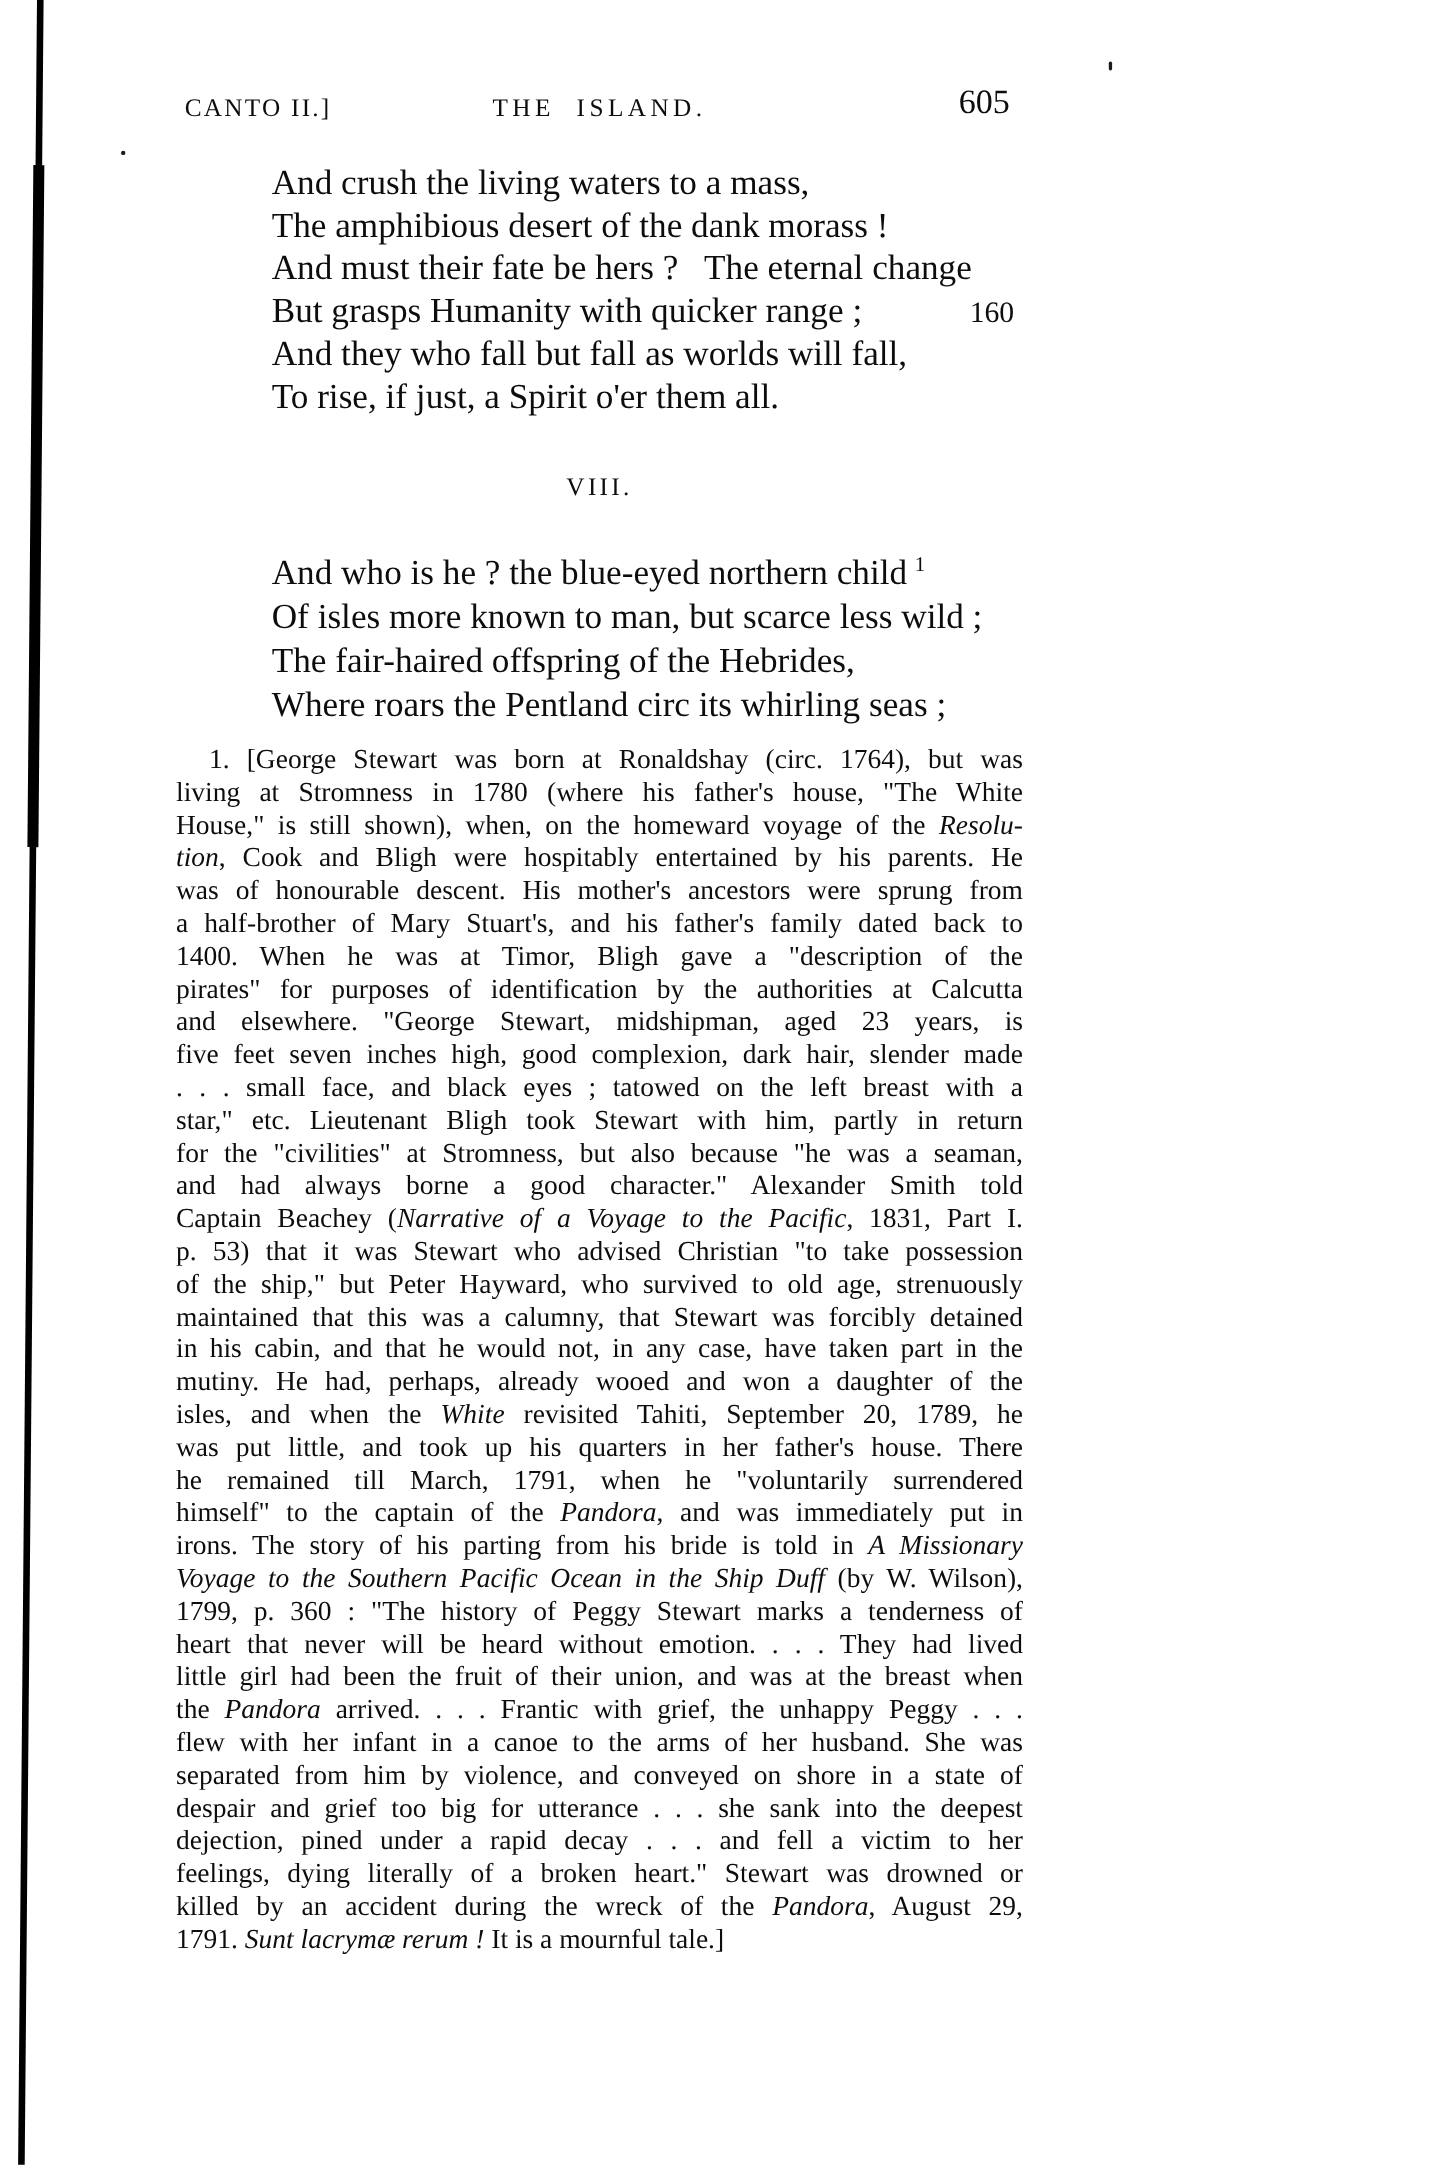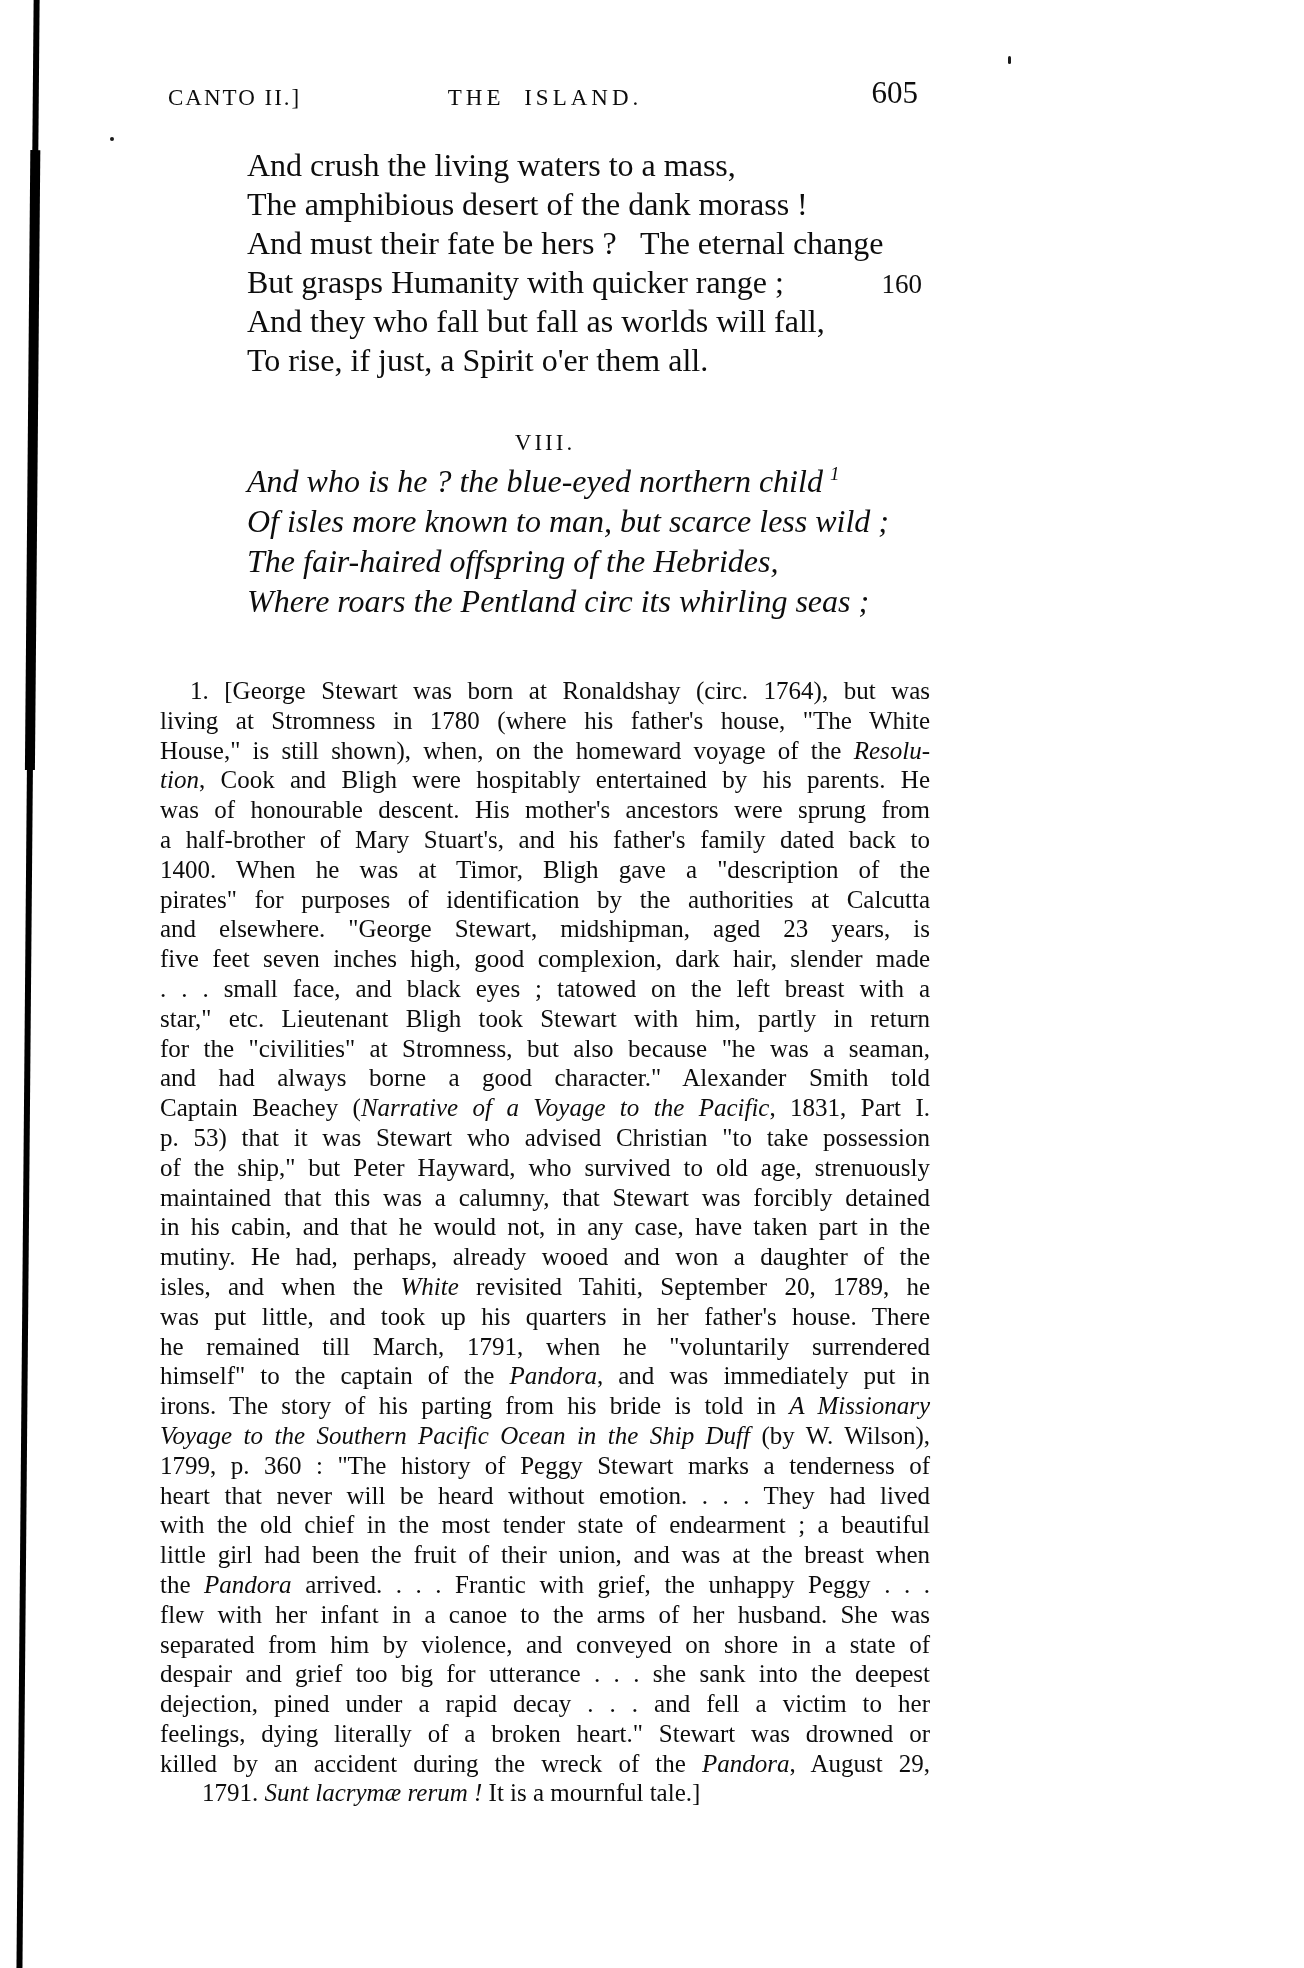--- a/index.html
+++ b/index.html
@@ -76,21 +76,21 @@
   }
 
   .poem {
     position: absolute;
     left: 200px;
     width: 740px;
     font-size: 32px;
     line-height: 39px;
   }
   #stanza1 { top: 146px; }
-  #stanza2 { top: 454px; line-height: 40px; font-style: italic; }
+  #stanza2 { top: 494px; line-height: 40px; }
   .pline {
     position: relative;
     white-space: pre-wrap;
     margin-left: 47px;
   }
   .lnum {
     position: absolute;
     right: 18px;
     top: 2px;
     font-size: 27px;
@@ -116,21 +116,21 @@
     top: 676px;
     width: 770px;
     font-size: 25px;
     line-height: 29.8px;
   }
   .fline {
     text-align: justify;
     text-align-last: justify;
   }
   .fline.first { text-indent: 30px; font-family: Liberation Serif, serif; }
-  .fline.last { text-align-last: left; margin-left: 42px; }
+  .fline.last { text-align-last: left; }
   .it { font-style: italic; }
 </style>
 </head>
 <body>
 
 <div>
 
   <div class="scan-bar">
       <i></i>
     </div>
@@ -183,21 +183,20 @@
       <div class="fline"><span>in his cabin, and that he would not, in any case, have taken part in the</span></div>
       <div class="fline"><span>mutiny. He had, perhaps, already wooed and won a daughter of the</span></div>
       <div class="fline"><span>isles, and when the </span><span class="it">White</span><span> revisited Tahiti, September 20, 1789, he</span></div>
       <div class="fline"><span>was put little, and took up his quarters in her father's house. There</span></div>
       <div class="fline"><span>he remained till March, 1791, when he "voluntarily surrendered</span></div>
       <div class="fline"><span>himself" to the captain of the </span><span class="it">Pandora</span><span>, and was immediately put in</span></div>
       <div class="fline"><span>irons. The story of his parting from his bride is told in </span><span class="it">A Missionary</span></div>
       <div class="fline"><span class="it">Voyage to the Southern Pacific Ocean in the Ship Duff</span><span> (by W. Wilson),</span></div>
       <div class="fline"><span>1799, p. 360 : "The history of Peggy Stewart marks a tenderness of</span></div>
       <div class="fline"><span>heart that never will be heard without emotion. . . . They had lived</span></div>
-      <div class="fline"><span>with the old chief in the most tender state of endearment ; a beautiful</span></div>
       <div class="fline"><span>little girl had been the fruit of their union, and was at the breast when</span></div>
       <div class="fline"><span>the </span><span class="it">Pandora</span><span> arrived. . . . Frantic with grief, the unhappy Peggy . . .</span></div>
       <div class="fline"><span>flew with her infant in a canoe to the arms of her husband. She was</span></div>
       <div class="fline"><span>separated from him by violence, and conveyed on shore in a state of</span></div>
       <div class="fline"><span>despair and grief too big for utterance . . . she sank into the deepest</span></div>
       <div class="fline"><span>dejection, pined under a rapid decay . . . and fell a victim to her</span></div>
       <div class="fline"><span>feelings, dying literally of a broken heart." Stewart was drowned or</span></div>
       <div class="fline"><span>killed by an accident during the wreck of the </span><span class="it">Pandora</span><span>, August 29,</span></div>
       <div class="fline last"><span>1791. </span><span class="it">Sunt lacrymæ rerum !</span><span> It is a mournful tale.]</span></div>
     </div>

